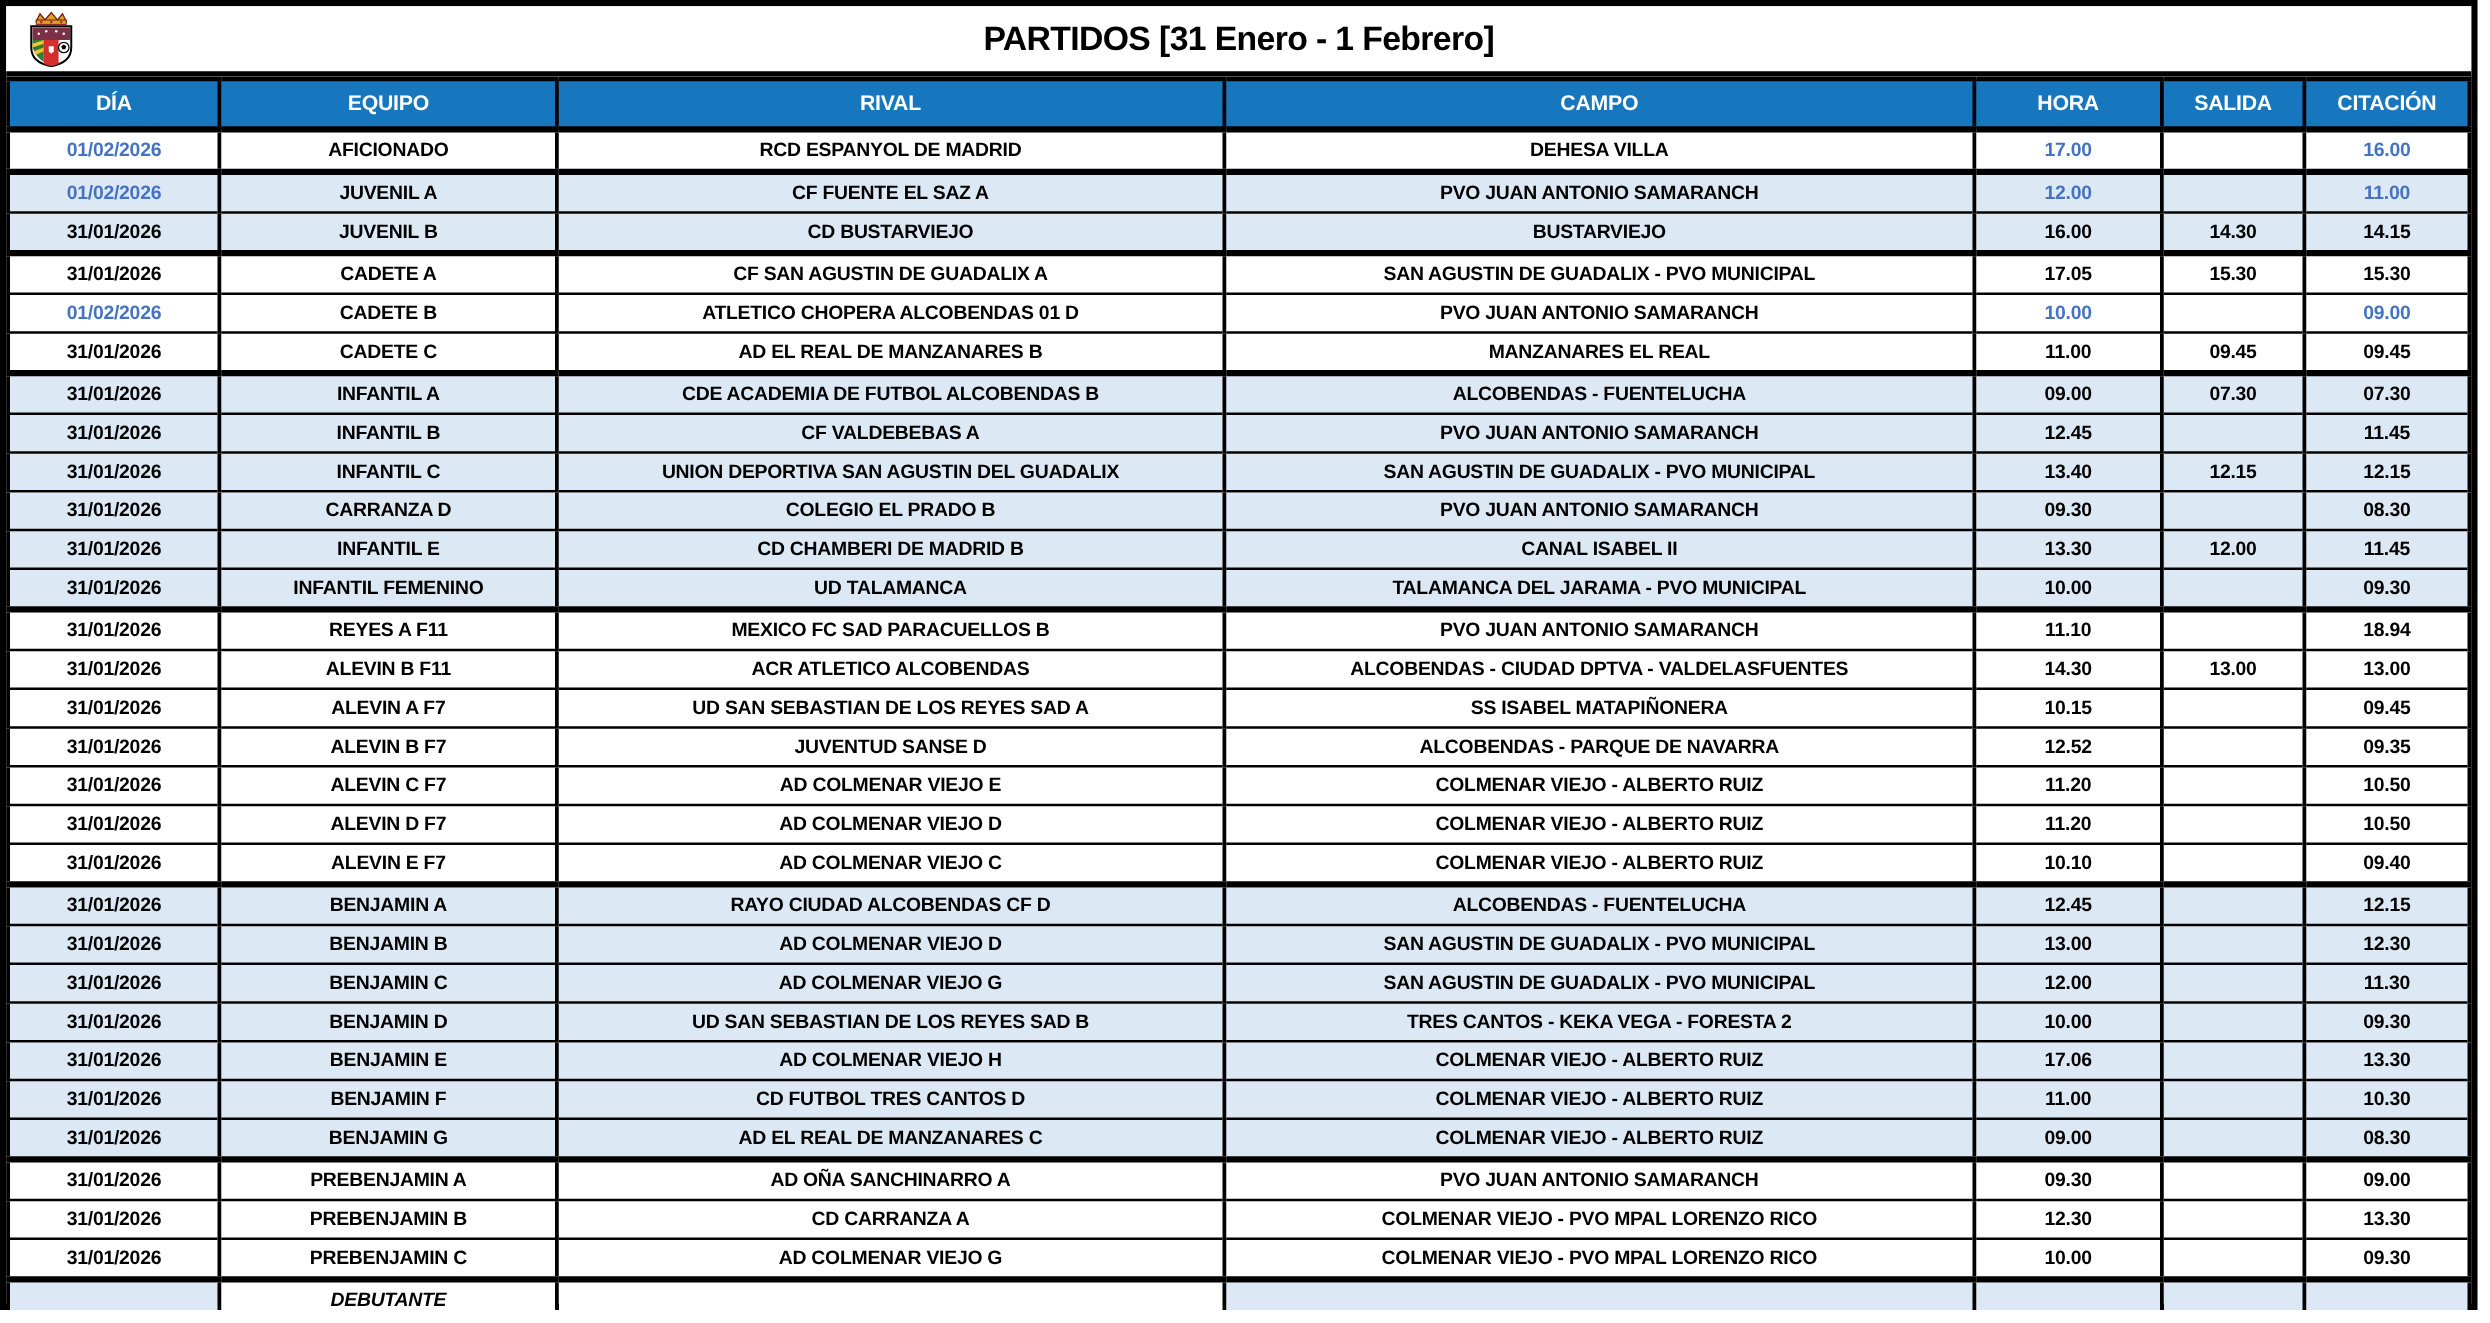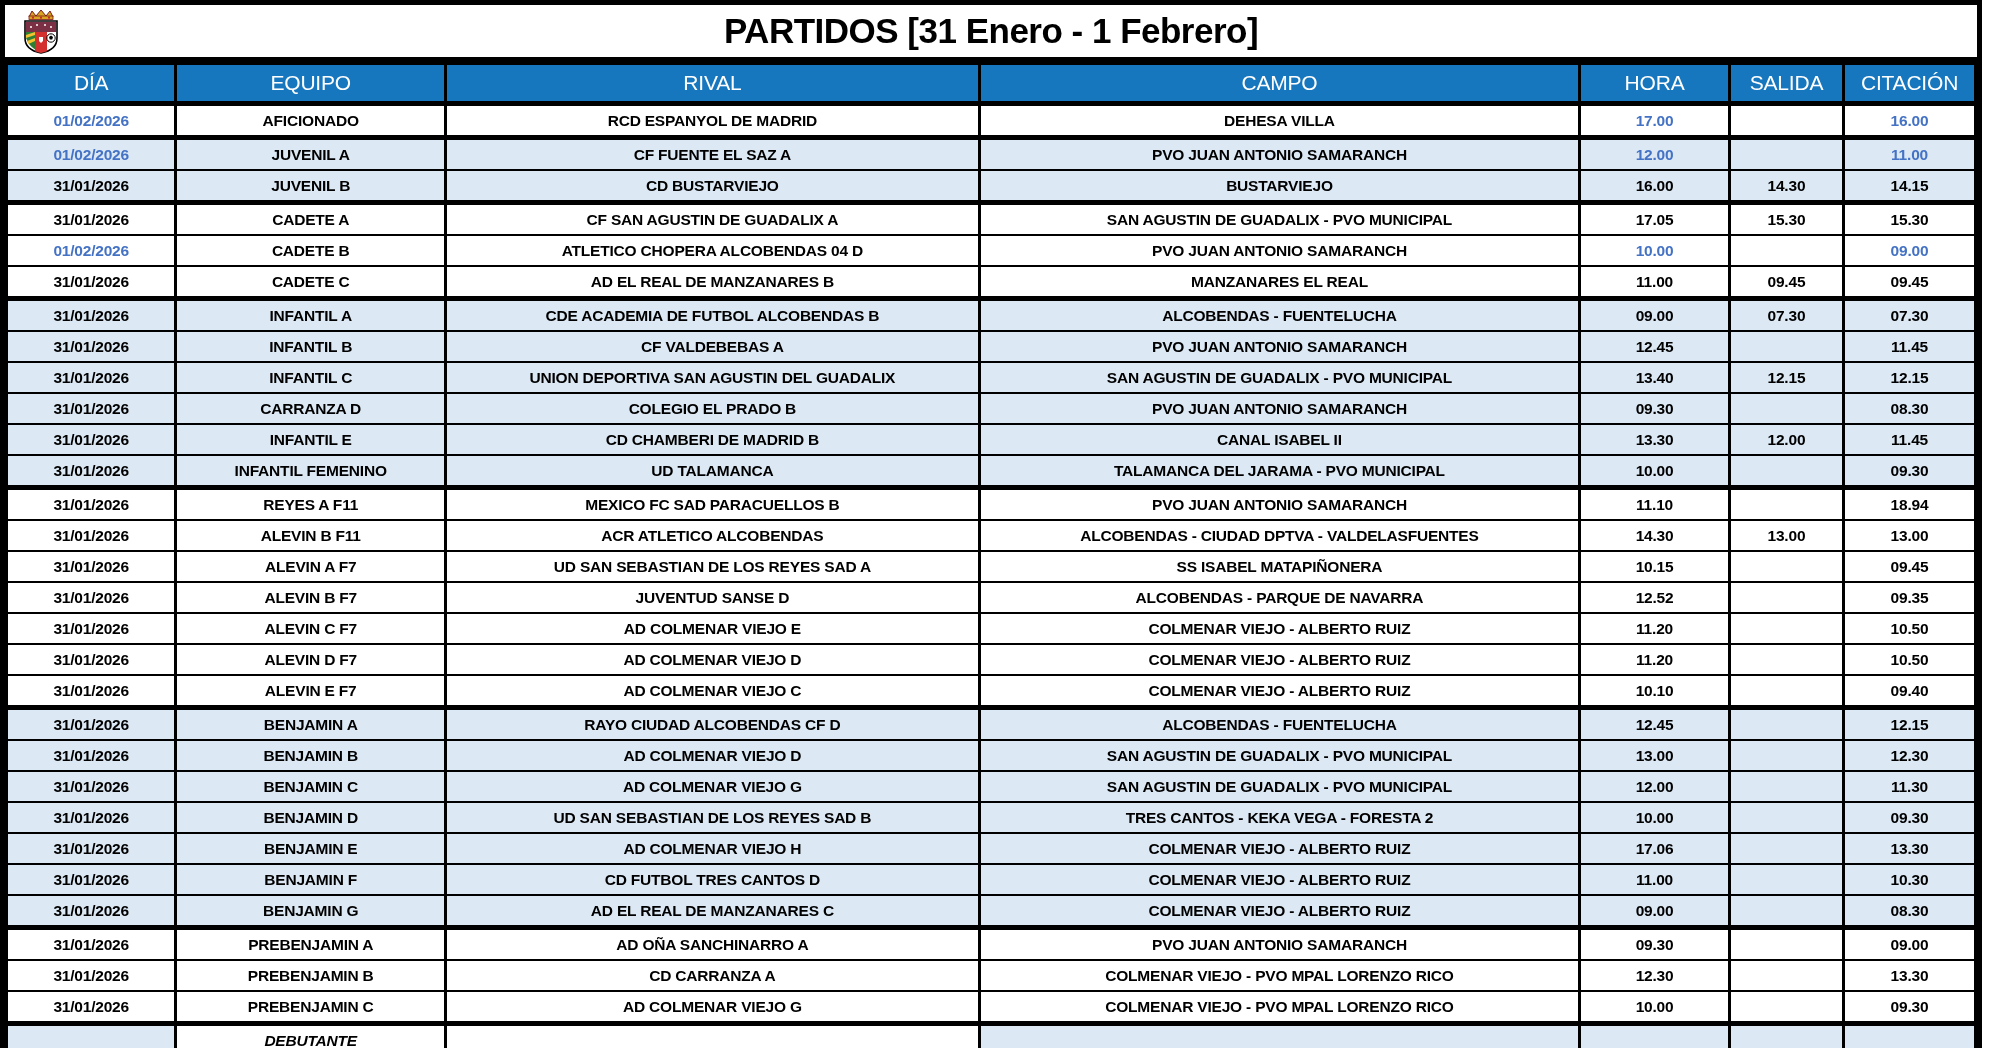--- a/index.html
+++ b/index.html
@@ -7,33 +7,33 @@
   .sheet{
     width:1982px;height:1048px;margin:0;box-sizing:border-box;
     border:5px solid #000;background:#fff;display:flex;flex-direction:column;
   }
   .title-band{
     position:relative;height:52px;flex:0 0 52px;border-bottom:4px solid #000;
     display:flex;align-items:center;justify-content:center;background:#fff;
   }
   .crest{position:absolute;left:14px;top:3px;width:44px;height:46px;}
   .title-band h1{
-    margin:0;font-size:35px;font-weight:bold;color:#000;letter-spacing:-0.5px;
+    margin:0;font-size:27px;font-weight:bold;color:#000;letter-spacing:-0.5px;
   }
   table{border-collapse:collapse;width:100%;table-layout:fixed;flex:1;}
   col.c-dia{width:8.6%;}
   col.c-equipo{width:13.7%;}
   col.c-rival{width:27.1%;}
   col.c-campo{width:30.5%;}
   col.c-hora{width:7.6%;}
   col.c-salida{width:5.8%;}
   col.c-cita{width:6.7%;}
   th{
     background:var(--header-bg,#1777BE);color:var(--header-text,#fff);
-    font-size:21px;font-weight:normal;height:34px;border:3px solid #000;
+    font-size:17px;font-weight:bold;height:34px;border:3px solid #000;
     letter-spacing:-0.2px;
   }
   td{
     border:2px solid #000;border-left:3px solid #000;border-right:3px solid #000;
     text-align:center;font-size:15.5px;font-weight:bold;color:#000;
     height:27px;padding:1px 2px;letter-spacing:-0.2px;white-space:nowrap;
     overflow:hidden;background:#fff;
   }
   tr.shaded td{background:var(--shade,#DCE9F5);}
   tr.mixed td{background:var(--shade,#DCE9F5);}
@@ -130,21 +130,21 @@
           <td class="col-equipo">CADETE A</td>
           <td class="col-rival">CF SAN AGUSTIN DE GUADALIX A</td>
           <td class="col-campo">SAN AGUSTIN DE GUADALIX - PVO MUNICIPAL</td>
           <td class="col-hora">17.05</td>
           <td class="col-salida">15.30</td>
           <td class="col-citacion">15.30</td>
         </tr>
         <tr class="blue-times">
           <td class="col-dia">01/02/2026</td>
           <td class="col-equipo">CADETE B</td>
-          <td class="col-rival">ATLETICO CHOPERA ALCOBENDAS 04 D</td>
+          <td class="col-rival">ATLETICO CHOPERA ALCOBENDAS 01 D</td>
           <td class="col-campo">PVO JUAN ANTONIO SAMARANCH</td>
           <td class="col-hora">10.00</td>
           <td class="col-salida"></td>
           <td class="col-citacion">09.00</td>
         </tr>
         <tr>
           <td class="col-dia">31/01/2026</td>
           <td class="col-equipo">CADETE C</td>
           <td class="col-rival">AD EL REAL DE MANZANARES B</td>
           <td class="col-campo">MANZANARES EL REAL</td>

